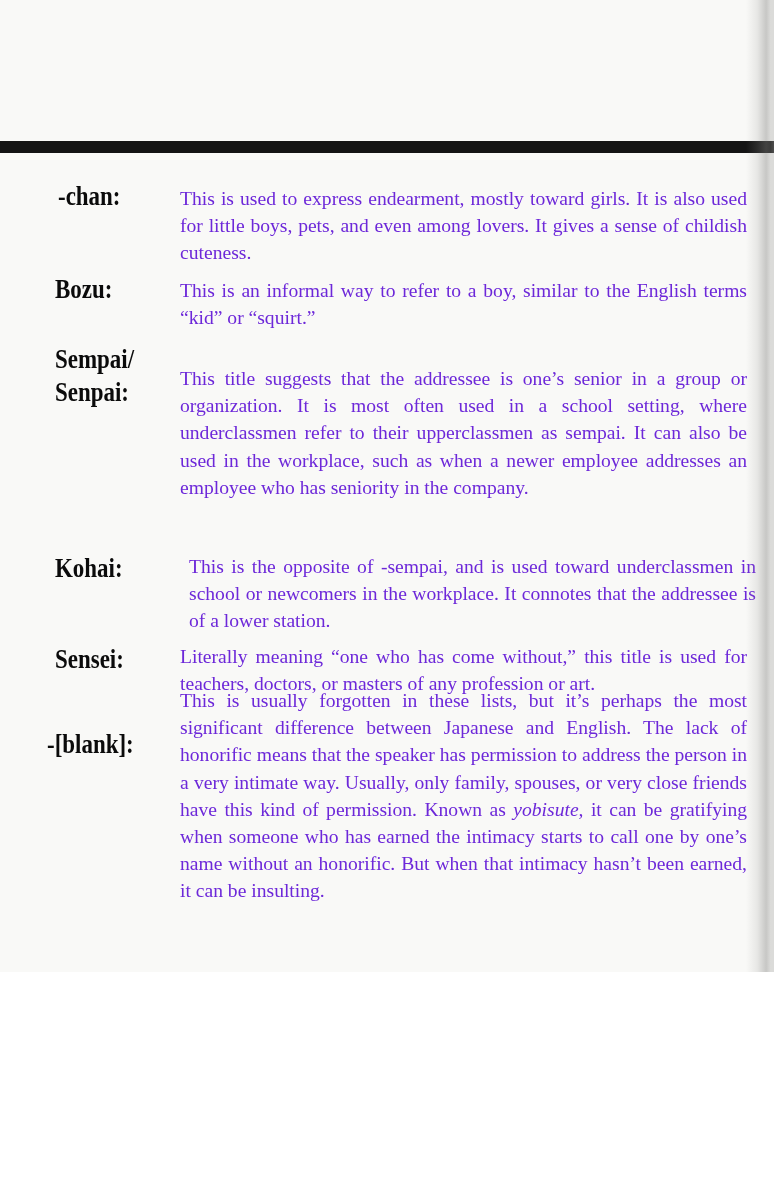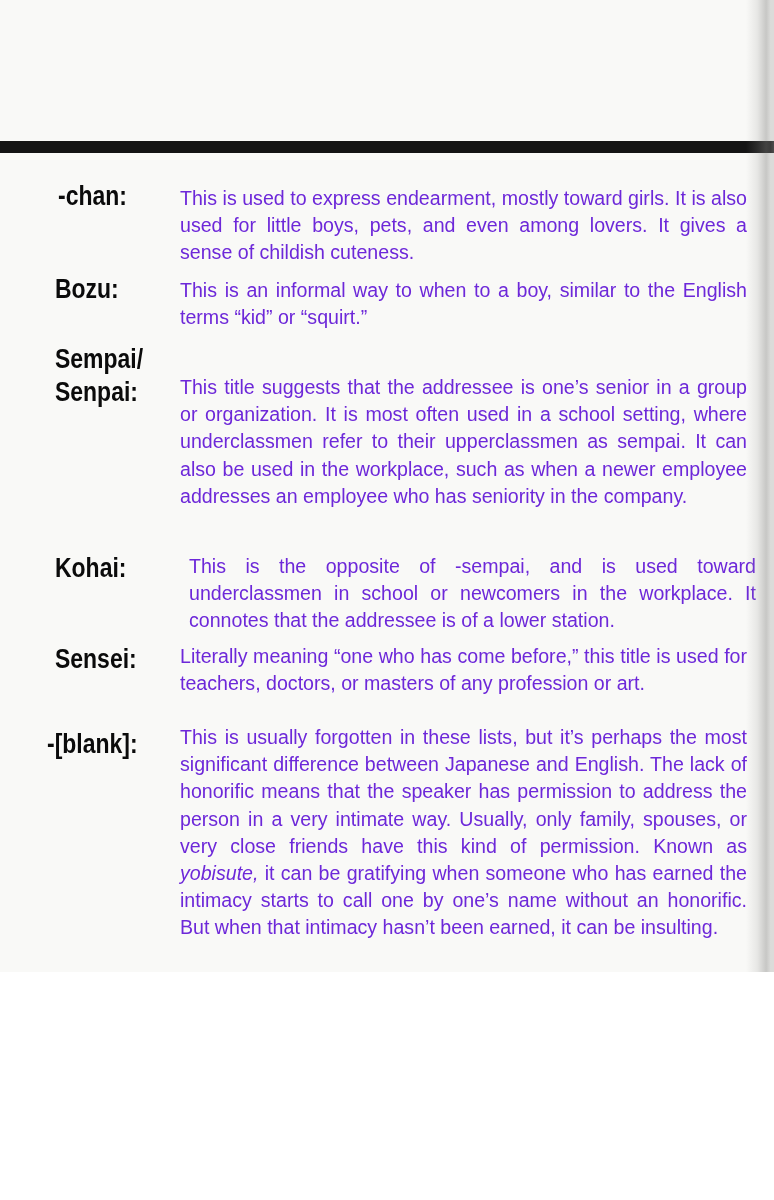--- a/index.html
+++ b/index.html
@@ -1,20 +1,21 @@
 <!DOCTYPE html>
 <html style="--paper: #f9f9f7; --bar: #141414;"><head>
 <meta charset="utf-8">
 <title>Document</title>
 <style>
   html,body{margin:0;padding:0;}
   body{width:774px;height:1200px;font-family:"Liberation Sans",sans-serif;}
   .page{
     position:relative;width:774px;height:972px;overflow:hidden;
     background:var(--paper,#f9f9f7);
+    font-family:Liberation Serif, serif;
   }
   
   .rule-top{
     position:absolute;left:0;top:141px;width:774px;height:12px;
     background:var(--bar,#141414);
   }
   .rule-bottom{
     position:absolute;left:0;top:1154px;width:692px;height:13px;
     background:var(--bar,#141414);
   }
@@ -42,55 +43,55 @@
     font-size:19.6px;line-height:27.2px;color:#6d28d9;
     text-align:justify;text-align-last:left;
   }
   .body em{font-style:italic;}
   
   .t-chan  {top:179px;left:58px;}
   .b-chan  {top:185px;}
   .t-bozu  {top:272px;left:55px;}
   .b-bozu  {top:277px;}
   .t-sempai{top:342px;left:55px;}
-  .b-sempai{top:374px;}
+  .b-sempai{top:365px;}
   .t-kohai {top:551px;left:55px;}
   .b-kohai {top:553px;margin-left:9px;}
   .t-sensei{top:642px;left:55px;}
   .b-sensei{top:643px;}
   .t-blank {top:727px;left:47px;}
-  .b-blank {top:724px;}
+  .b-blank {top:687px;}
 </style>
 </head>
 <body>
 
 <div class="page">
   <div class="rule-top"></div>
   <div id="sections">
       <div class="term t-chan">
         <span class="term-line">-chan:</span>
       </div>
       <div class="body b-chan"><span>This is used to express endearment, mostly toward girls. It is also used for little boys, pets, and even among lovers. It gives a sense of childish cuteness.</span></div>
       <div class="term t-bozu">
         <span class="term-line">Bozu:</span>
       </div>
-      <div class="body b-bozu"><span>This is an informal way to when to a boy, similar to the English terms “kid” or “squirt.”</span></div>
+      <div class="body b-bozu"><span>This is an informal way to refer to a boy, similar to the English terms “kid” or “squirt.”</span></div>
       <div class="term t-sempai">
         <span class="term-line">Sempai/</span>
         <span class="term-line">Senpai:</span>
       </div>
       <div class="body b-sempai"><span>This title suggests that the addressee is one’s senior in a group or organization. It is most often used in a school setting, where underclassmen refer to their upperclassmen as sempai. It can also be used in the workplace, such as when a newer employee addresses an employee who has seniority in the company.</span></div>
       <div class="term t-kohai">
         <span class="term-line">Kohai:</span>
       </div>
       <div class="body b-kohai"><span>This is the opposite of -sempai, and is used toward underclassmen in school or newcomers in the workplace. It connotes that the addressee is of a lower station.</span></div>
       <div class="term t-sensei">
         <span class="term-line">Sensei:</span>
       </div>
-      <div class="body b-sensei"><span>Literally meaning “one who has come before,” this title is used for teachers, doctors, or masters of any profession or art.</span></div>
+      <div class="body b-sensei"><span>Literally meaning “one who has come without,” this title is used for teachers, doctors, or masters of any profession or art.</span></div>
       <div class="term t-blank">
         <span class="term-line">-[blank]:</span>
       </div>
       <div class="body b-blank"><span>This is usually forgotten in these lists, but it’s perhaps the most significant difference between Japanese and English. The lack of honorific means that the speaker has permission to address the person in a very intimate way. Usually, only family, spouses, or very close friends have this kind of permission. Known as </span><em>yobisute,</em><span> it can be gratifying when someone who has earned the intimacy starts to call one by one’s name without an honorific. But when that intimacy hasn’t been earned, it can be insulting.</span></div>
     </div>
   <div class="rule-bottom"></div>
   <div class="edge-shadow"></div>
 </div>
 
 </body></html>

